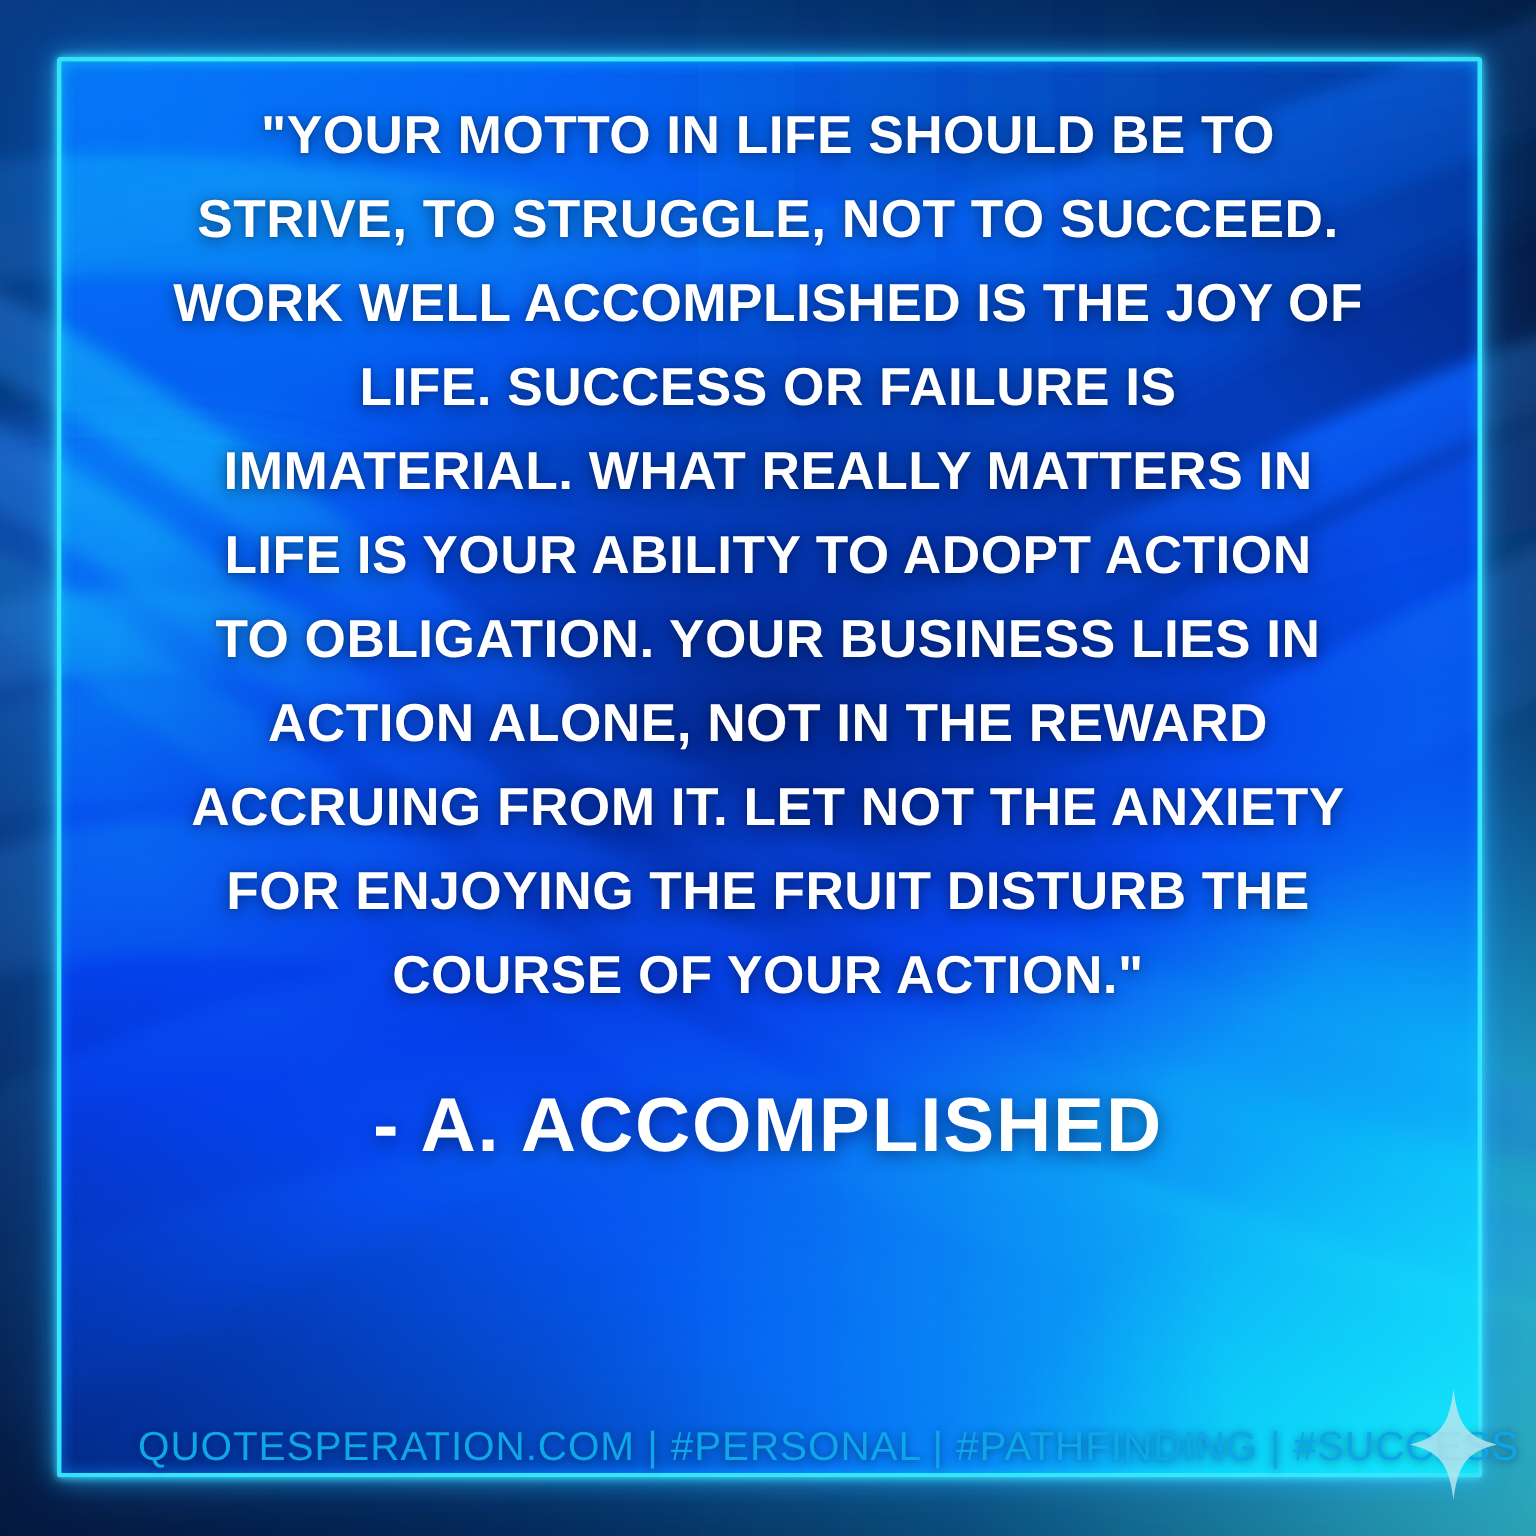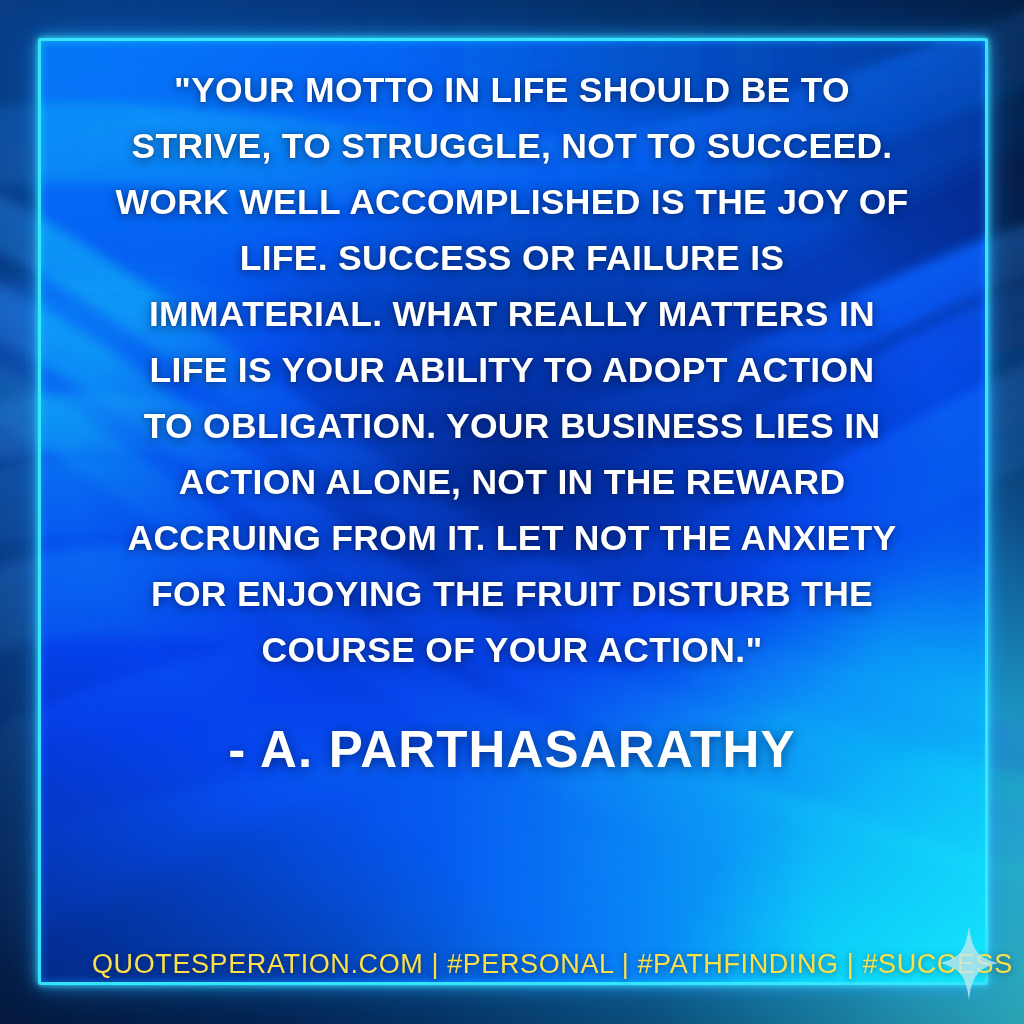--- a/index.html
+++ b/index.html
@@ -111,21 +111,21 @@
   
   .footer{
     position:absolute;
     left:92px;
     bottom:44px;
     right:60px;
     display:flex;
     align-items:center;
   }
   .footer-text{
-    color:#fde047;
+    color:#0ea5e9;
     font-family:"Liberation Sans", sans-serif;
     font-weight:normal;
     font-size:27px;
     letter-spacing:.6px;
     white-space:nowrap;
     text-shadow:0 1px 6px rgba(0,20,50,.50);
   }
   .sparkle{
     position:absolute;
     left:938px;
@@ -216,21 +216,21 @@
 STRIVE, TO STRUGGLE, NOT TO SUCCEED.
 WORK WELL ACCOMPLISHED IS THE JOY OF
 LIFE. SUCCESS OR FAILURE IS
 IMMATERIAL. WHAT REALLY MATTERS IN
 LIFE IS YOUR ABILITY TO ADOPT ACTION
 TO OBLIGATION. YOUR BUSINESS LIES IN
 ACTION ALONE, NOT IN THE REWARD
 ACCRUING FROM IT. LET NOT THE ANXIETY
 FOR ENJOYING THE FRUIT DISTURB THE
 COURSE OF YOUR ACTION."</div>
-    <div class="author">- A. PARTHASARATHY</div>
+    <div class="author">- A. ACCOMPLISHED</div>
   </div>
 
   <div class="footer">
     <span class="footer-text">QUOTESPERATION.COM | #PERSONAL | #PATHFINDING | #SUCCESS</span>
   </div>
 
   <div class="sparkle">
     <svg viewBox="0 0 62 78" aria-hidden="true">
       <path d="M31 2 C34 26 40 34 60 39 C40 44 34 52 31 76 C28 52 22 44 2 39 C22 34 28 26 31 2 Z" fill="#bfe7ef" fill-opacity="0.80"></path>
     </svg>

